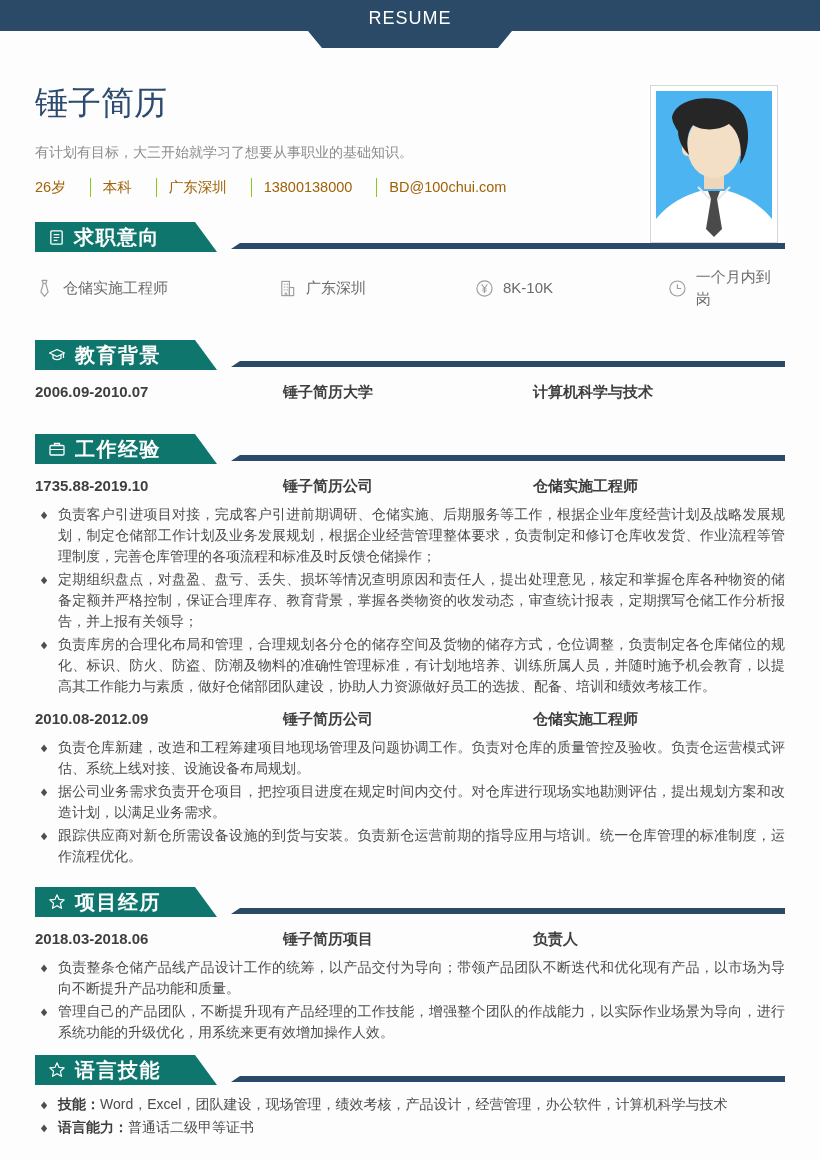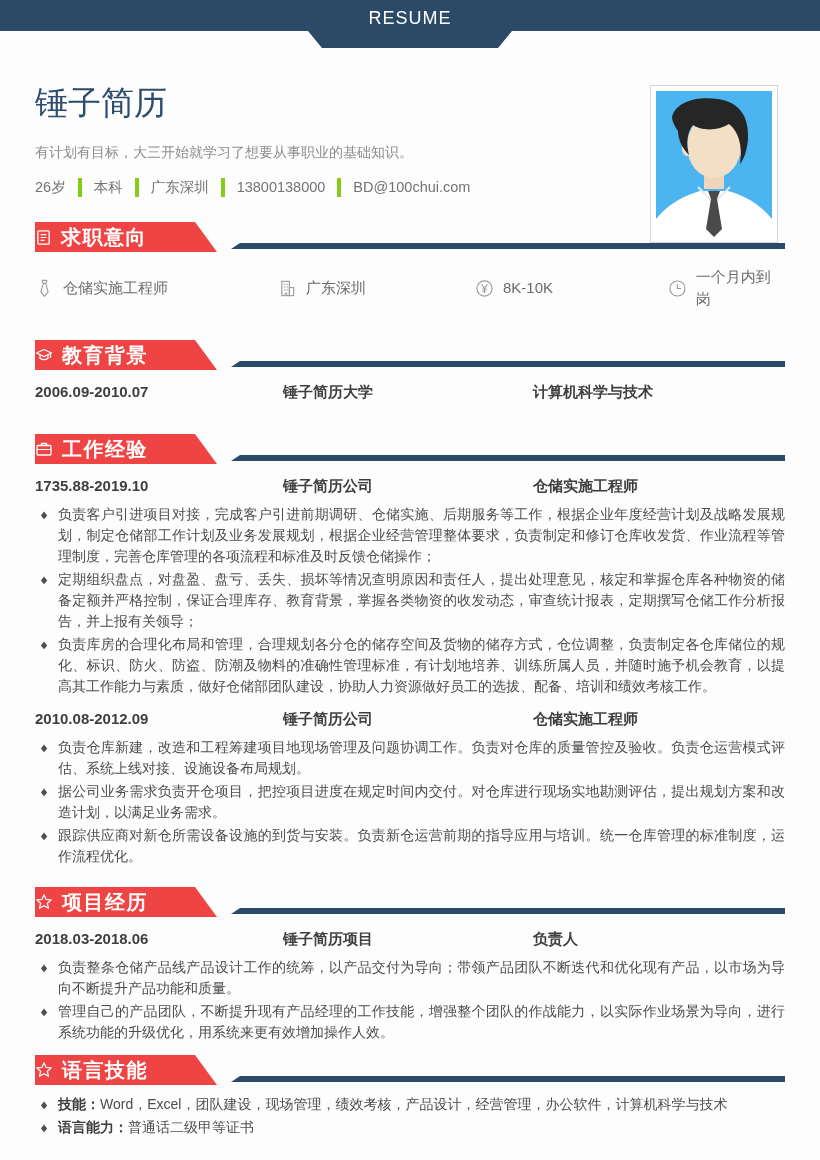--- a/index.html
+++ b/index.html
@@ -10,32 +10,32 @@
   .top-band{position:relative;height:48px;}
   .band-shape{position:absolute;left:0;top:0;width:820px;height:48px;background:#2a4a67;
     clip-path:polygon(0 0,820px 0,820px 31px,512px 31px,498px 48px,322px 48px,308px 31px,0 31px);}
   .band-title{position:absolute;left:0;right:0;top:8px;text-align:center;color:#ffffff;
     font-size:18px;font-weight:400;letter-spacing:1px;}
 
   
   .profile{position:relative;padding:0 35px;}
   .name{margin-top:33px;font-size:33px;line-height:43px;font-weight:500;color:#2c4b6e;}
   .summary{margin-top:19px;font-size:14px;line-height:18px;color:#8c8c8c;}
-  .info{margin-top:17px;display:flex;font-size:14.5px;line-height:19px;color:#737373;}
-  .info .info-item+ .info-item{border-left:4px solid #84cc16;padding-left:12px;margin-left:12px;}
+  .info{margin-top:17px;display:flex;font-size:14.5px;line-height:19px;color:#a16207;gap:24px;}
+  .info .info-item+ .info-item{border-left:1px solid #84cc16;padding-left:12px;margin-left:0;}
   .photo{position:absolute;top:4px;right:42px;width:116px;height:146px;background:#ffffff;
     border:1px solid #d6d6d6;padding:5px;}
   .photo svg{display:block;}
 
   
   .section{margin:0 35px;}
   .sec-head{position:relative;height:30px;}
-  .flag{position:absolute;left:0;top:0;width:182px;height:30px;background:#ef4444;
+  .flag{position:absolute;left:0;top:0;width:182px;height:30px;background:#0f766e;
     clip-path:polygon(0 0,160px 0,182px 30px,0 30px);
-    display:flex;align-items:center;box-sizing:border-box;gap:9px;}
+    display:flex;align-items:center;padding-left:13px;box-sizing:border-box;gap:9px;}
   .flag .sec-title{color:#ffffff;font-size:20px;font-weight:700;letter-spacing:1.5px;line-height:30px;}
   .rule{position:absolute;left:196px;right:0;top:21px;height:6px;background:#2a4a67;
     clip-path:polygon(9px 0,100% 0,100% 100%,0 100%);}
 
   
   .intent-row{display:grid;grid-template-columns:243px 197px 193px 1fr;margin-top:14px;}
   .intent-item{display:flex;align-items:center;gap:9px;font-size:15px;color:#6b6b6b;line-height:22px;}
   .meta-row{display:grid;grid-template-columns:248px 250px 1fr;margin-top:12px;
     font-size:15px;font-weight:700;color:#3e3e3e;line-height:19px;}
 

